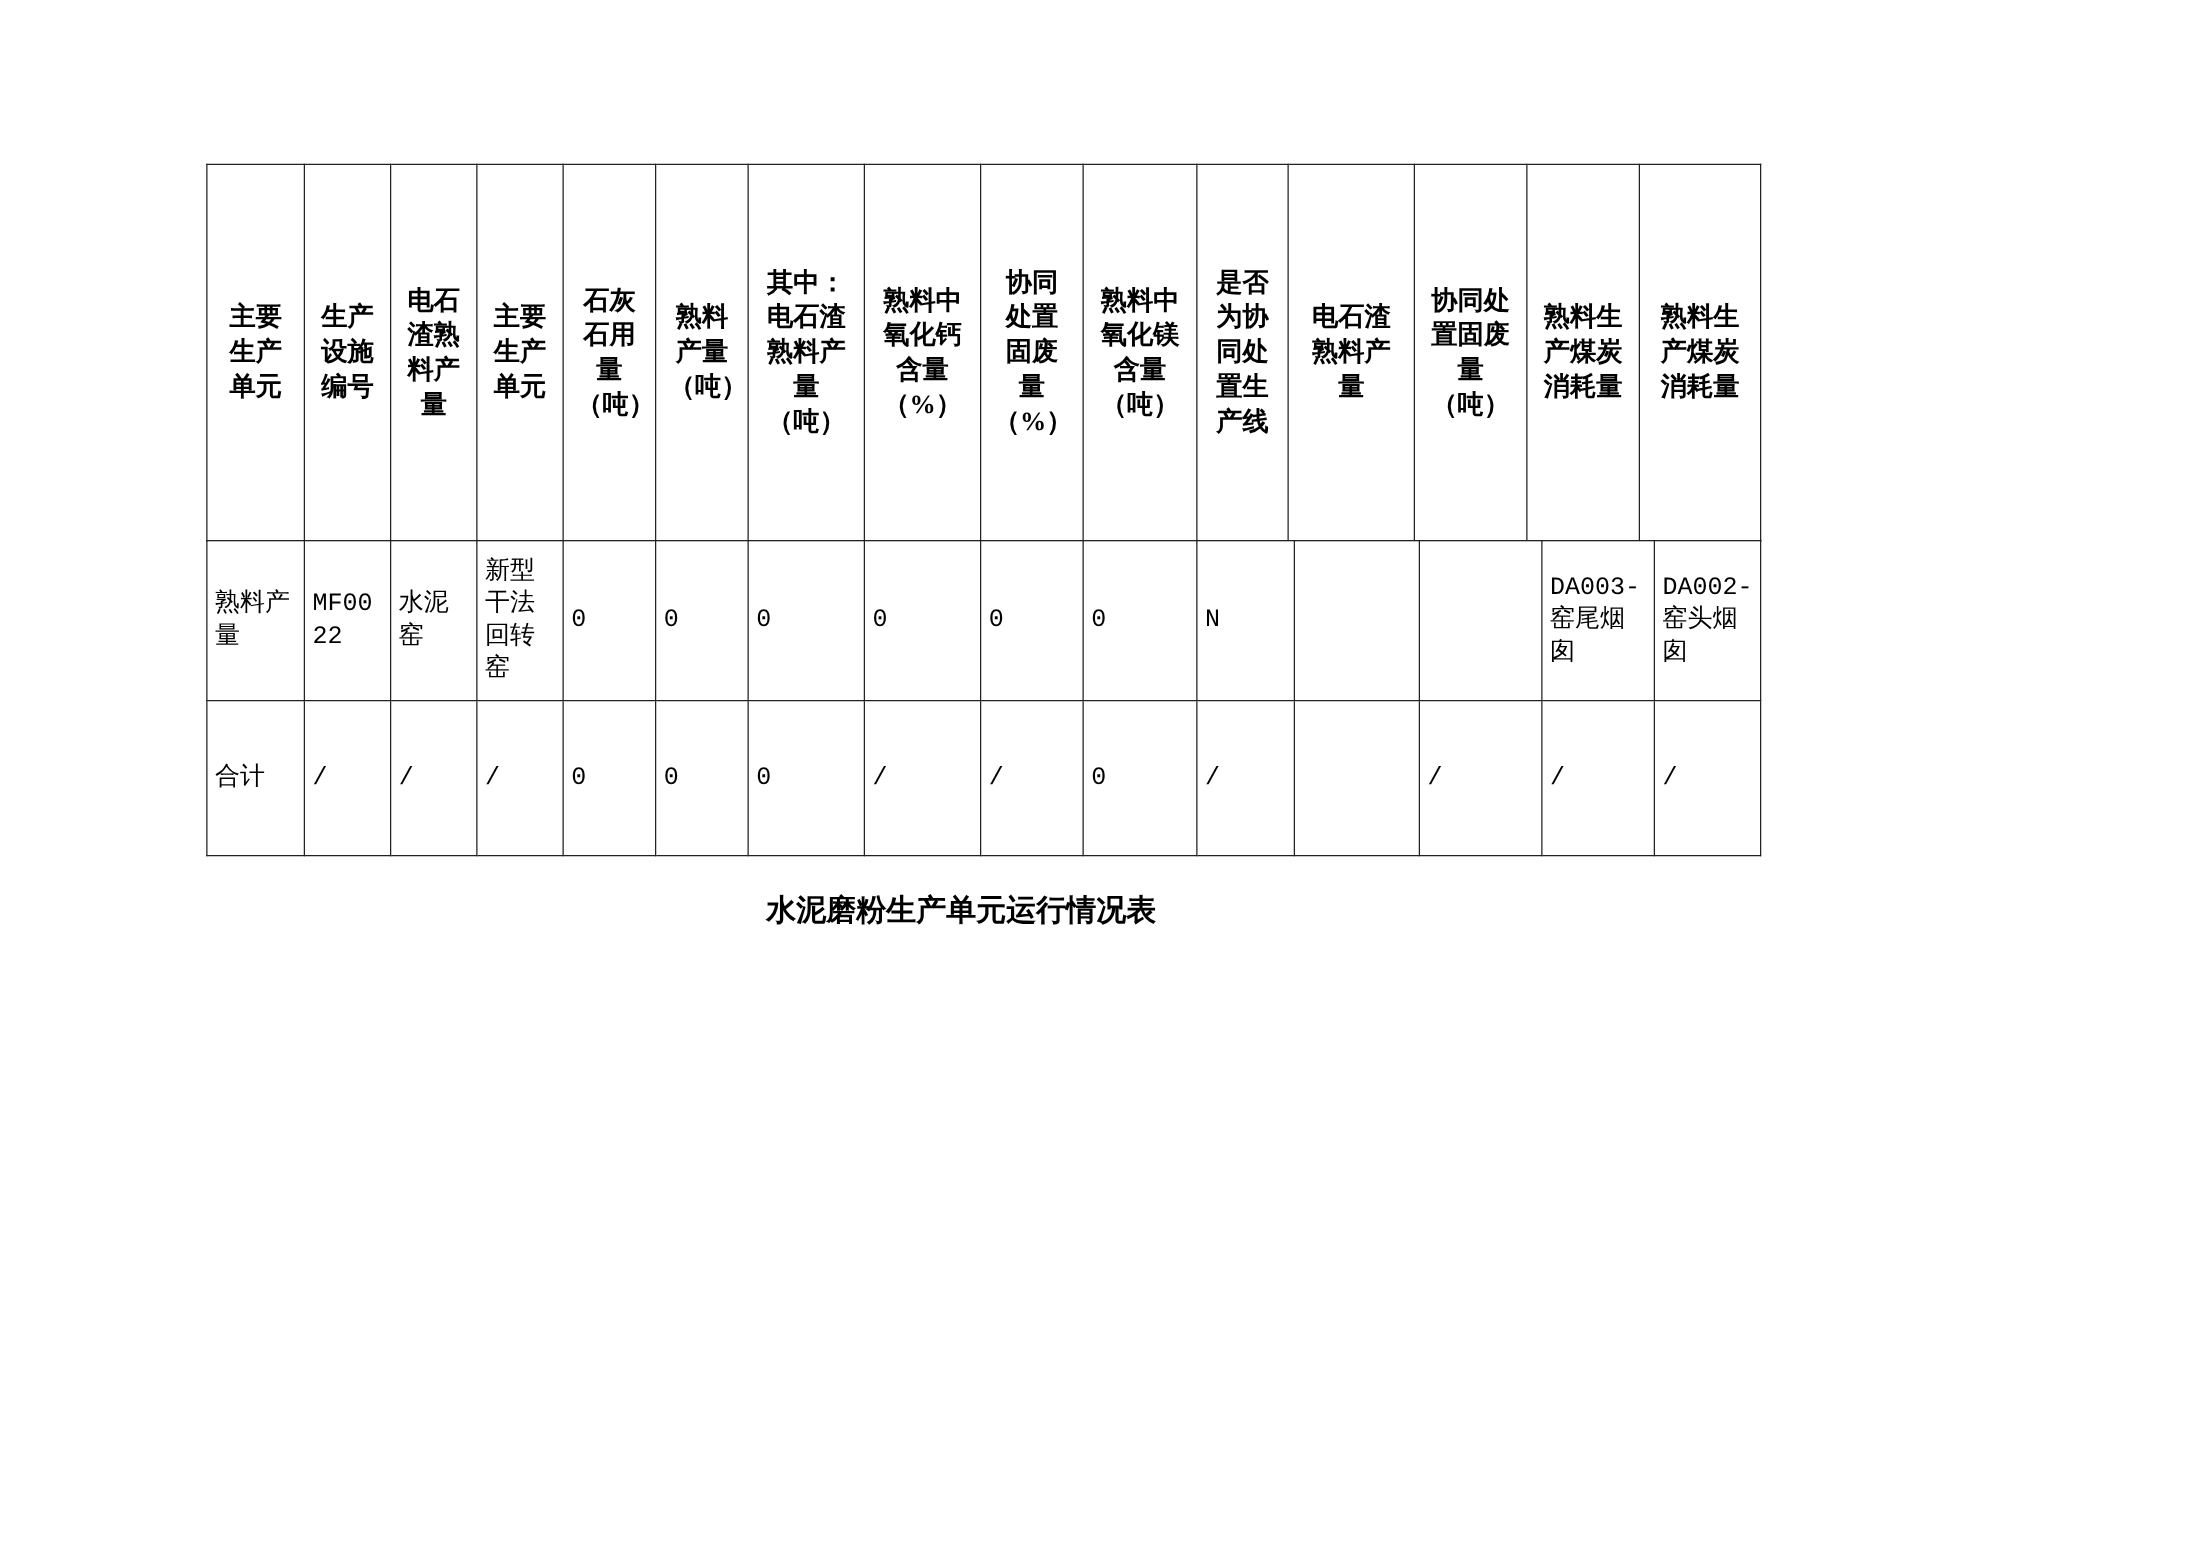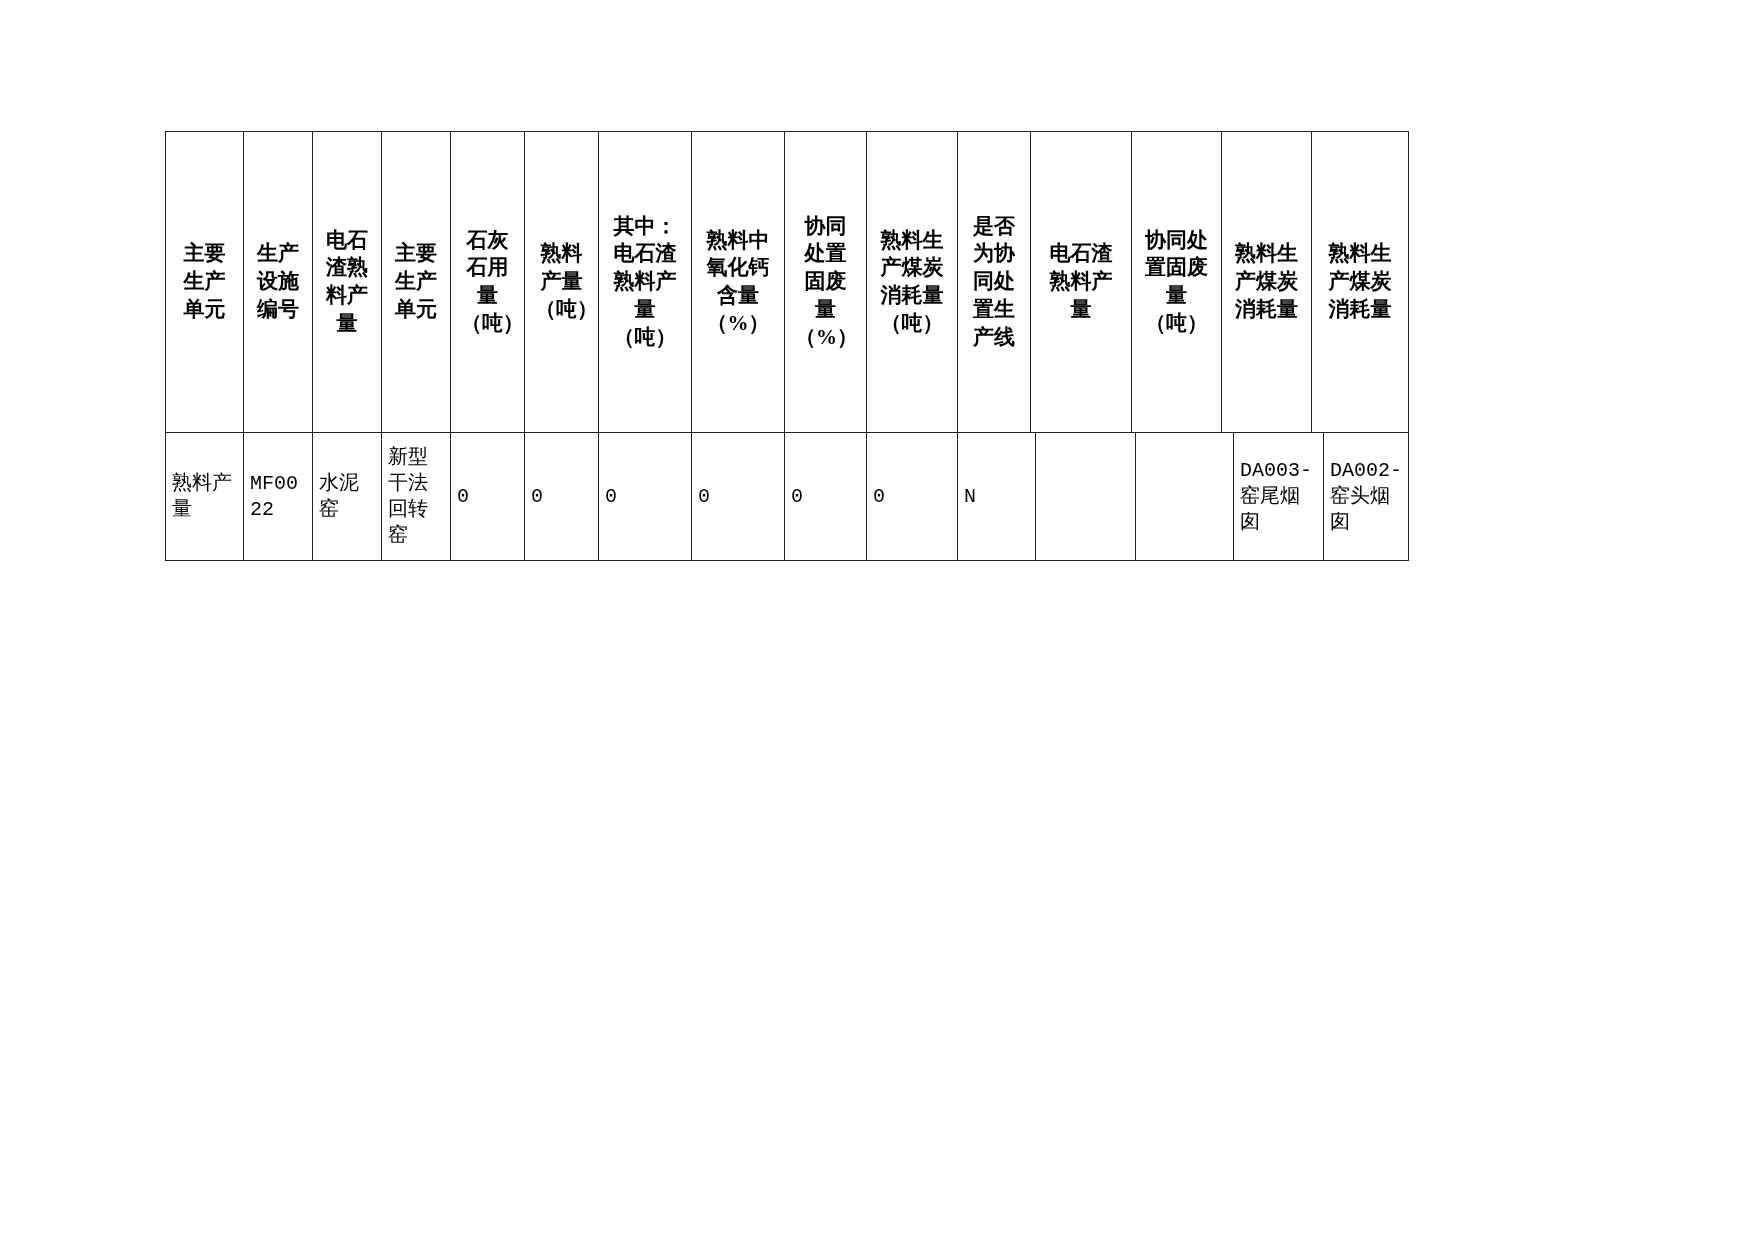--- a/index.html
+++ b/index.html
@@ -99,21 +99,21 @@
         <tr class="header-row">
             <th>主要生产单元</th>
             <th>生产设施编号</th>
             <th>电石渣熟料产量</th>
             <th>主要生产单元</th>
             <th>石灰石用量（吨）</th>
             <th>熟料产量（吨）</th>
             <th>其中：电石渣熟料产量（吨）</th>
             <th>熟料中氧化钙含量（%）</th>
             <th>协同处置固废量（%）</th>
-            <th>熟料生产煤炭消耗量（吨）</th>
+            <th>熟料中氧化镁含量（吨）</th>
             <th>是否为协同处置生产线</th>
             <th>电石渣熟料产量</th>
             <th>协同处置固废量（吨）</th>
             <th>熟料生产煤炭消耗量</th>
             <th>熟料生产煤炭消耗量</th>
           </tr>
       </tbody>
     </table>
 
     <table class="doc-table doc-table-body">
@@ -145,19 +145,37 @@
             <td>0</td>
             <td>0</td>
             <td>0</td>
             <td>0</td>
             <td>N</td>
             <td></td>
             <td></td>
             <td>DA003-窑尾烟囱</td>
             <td>DA002-窑头烟囱</td>
           </tr>
+          <tr class="body-row-1">
+            <td>合计</td>
+            <td>/</td>
+            <td>/</td>
+            <td>/</td>
+            <td>0</td>
+            <td>0</td>
+            <td>0</td>
+            <td>/</td>
+            <td>/</td>
+            <td>0</td>
+            <td>/</td>
+            <td></td>
+            <td>/</td>
+            <td>/</td>
+            <td>/</td>
+          </tr>
         </tbody>
     </table>
 
   </div>
 
+  <div class="caption">水泥磨粉生产单元运行情况表</div>
 
 </div>
 
 </body></html>

